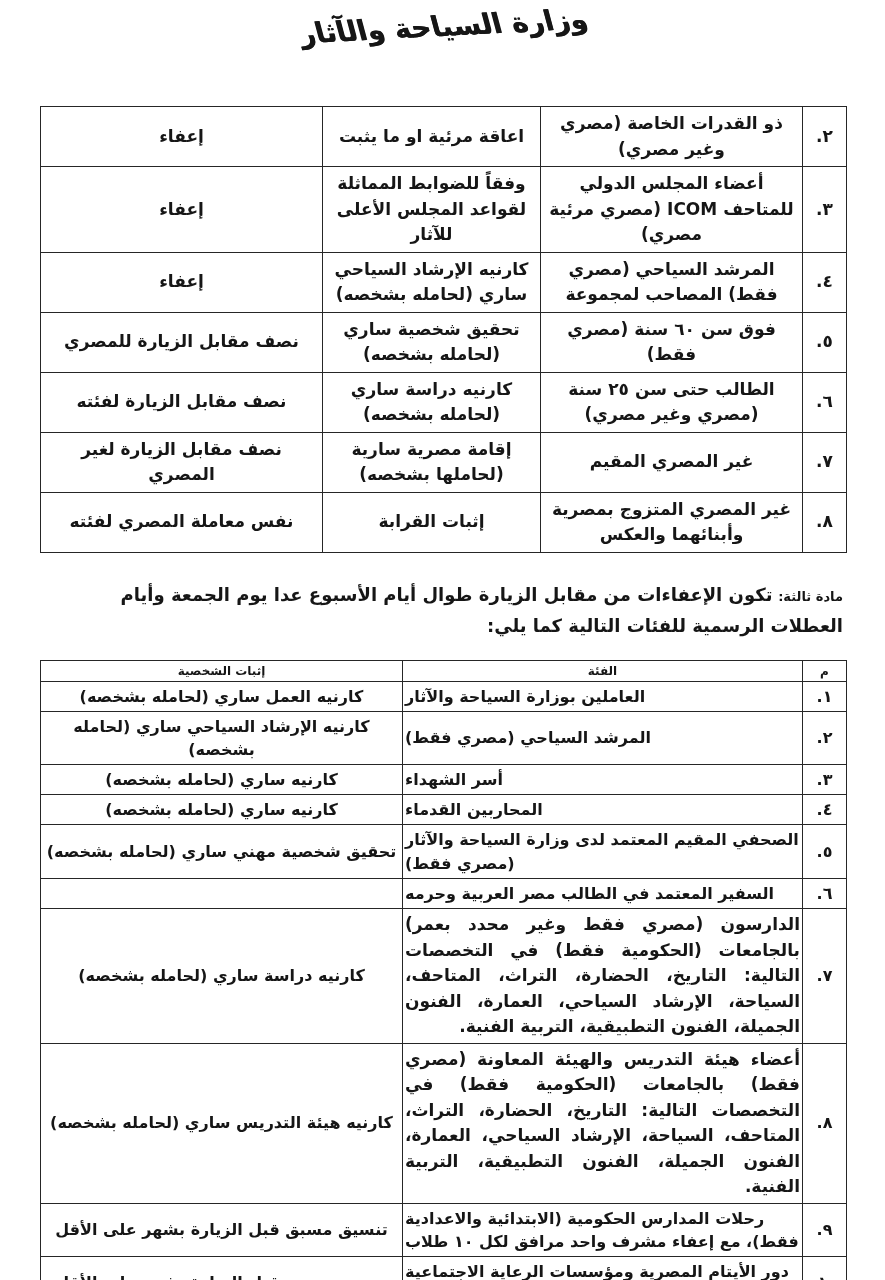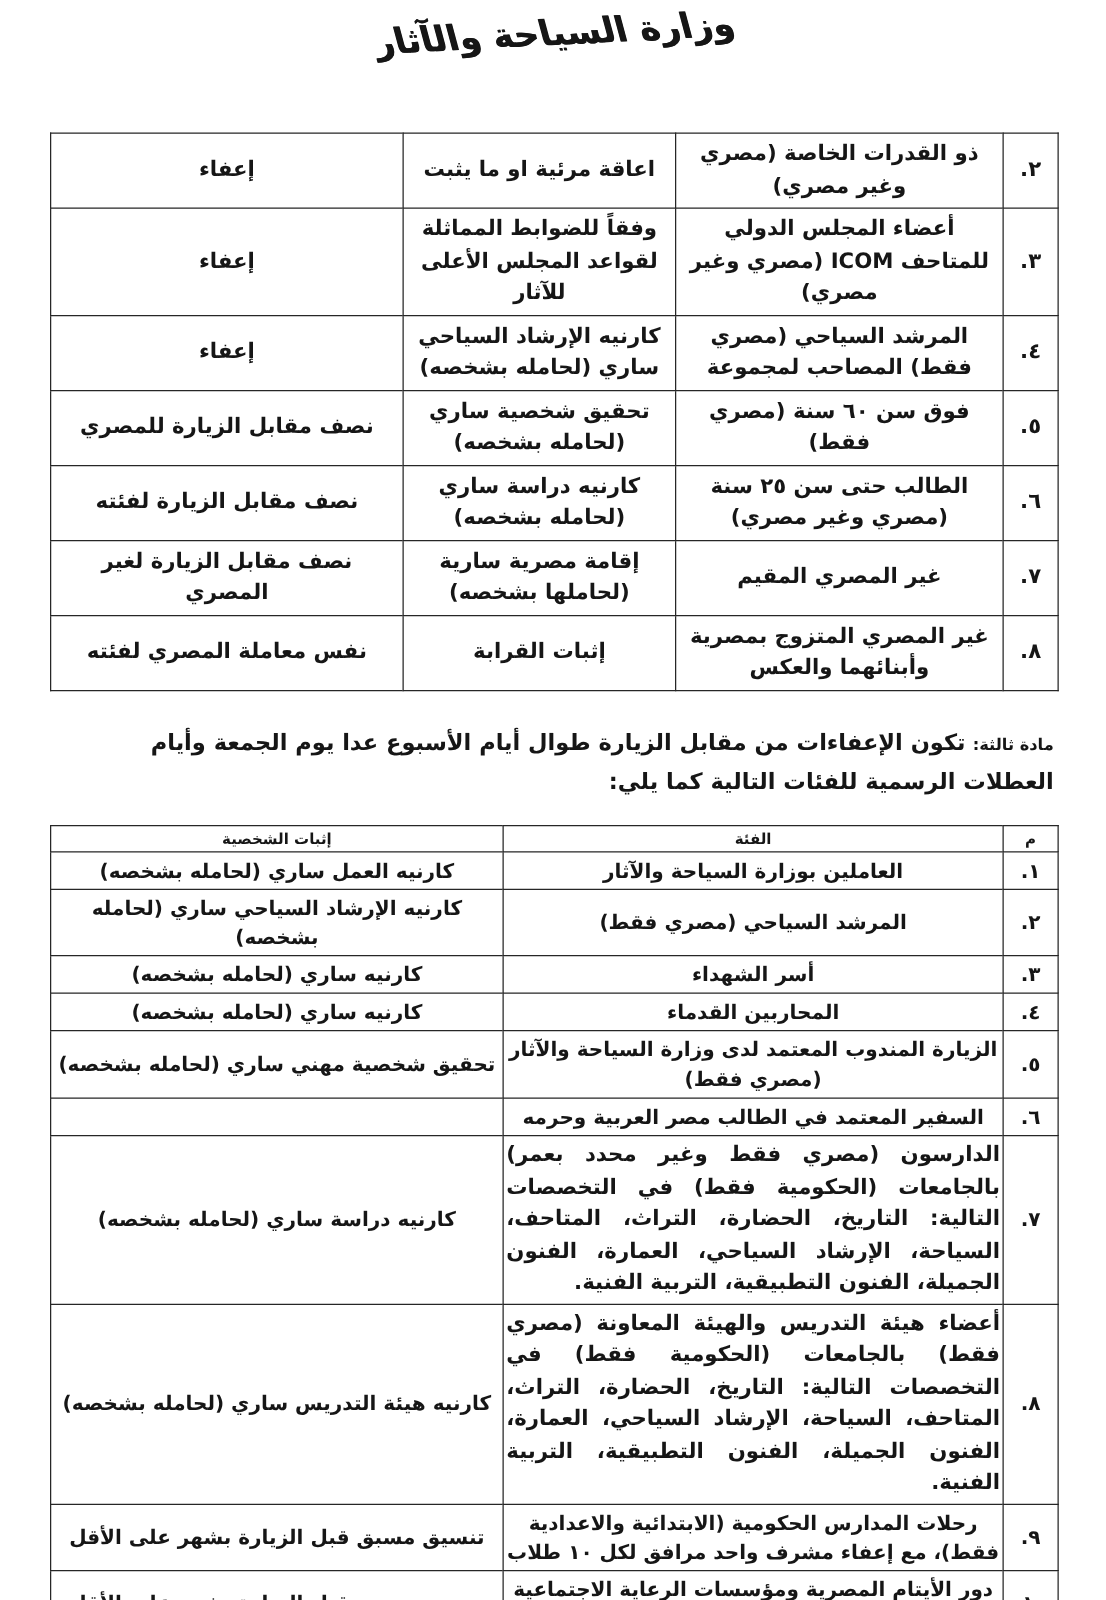--- a/index.html
+++ b/index.html
@@ -66,21 +66,21 @@
   }
   .t2 td{
     font-weight:bold;
     font-size:16px;
     line-height:1.45;
     padding:3px 2px;
   }
   .t2 .col-num{ width:44px; }
   .t2 .col-cat{ width:400px; }
   .t2 td.num{ text-align:center; vertical-align:middle; }
-  .t2 td.cat{ text-align:center; }
+  .t2 td.cat{ text-align:left; }
   .t2 td.proof{ text-align:center; }
   .t2 tr.dense td.cat{
     font-size:17px;
     line-height:1.5;
     text-align:justify;
     text-align-last:right;
   }
 </style>
 </head>
 <body>
@@ -100,21 +100,21 @@
     </colgroup>
     <tbody>
       <tr>
         <td>٢.</td>
         <td>ذو القدرات الخاصة (مصري وغير مصري)</td>
         <td>اعاقة مرئية او ما يثبت</td>
         <td>إعفاء</td>
       </tr>
       <tr>
         <td>٣.</td>
-        <td>أعضاء المجلس الدولي للمتاحف ICOM (مصري وغير مصري)</td>
+        <td>أعضاء المجلس الدولي للمتاحف ICOM (مصري مرئية مصري)</td>
         <td>وفقاً للضوابط المماثلة لقواعد المجلس الأعلى للآثار</td>
         <td>إعفاء</td>
       </tr>
       <tr>
         <td>٤.</td>
         <td>المرشد السياحي (مصري فقط) المصاحب لمجموعة</td>
         <td>كارنيه الإرشاد السياحي ساري (لحامله بشخصه)</td>
         <td>إعفاء</td>
       </tr>
       <tr>
@@ -178,21 +178,21 @@
         <td class="cat">أسر الشهداء</td>
         <td class="proof">كارنيه ساري (لحامله بشخصه)</td>
       </tr>
       <tr>
         <td class="num">٤.</td>
         <td class="cat">المحاربين القدماء</td>
         <td class="proof">كارنيه ساري (لحامله بشخصه)</td>
       </tr>
       <tr>
         <td class="num">٥.</td>
-        <td class="cat">الزيارة المندوب المعتمد لدى وزارة السياحة والآثار (مصري فقط)</td>
+        <td class="cat">الصحفي المقيم المعتمد لدى وزارة السياحة والآثار (مصري فقط)</td>
         <td class="proof">تحقيق شخصية مهني ساري (لحامله بشخصه)</td>
       </tr>
       <tr>
         <td class="num">٦.</td>
         <td class="cat">السفير المعتمد في الطالب مصر العربية وحرمه</td>
         <td class="proof"></td>
       </tr>
       <tr class="dense">
         <td class="num">٧.</td>
         <td class="cat">الدارسون (مصري فقط وغير محدد بعمر) بالجامعات (الحكومية فقط) في التخصصات التالية: التاريخ، الحضارة، التراث، المتاحف، السياحة، الإرشاد السياحي، العمارة، الفنون الجميلة، الفنون التطبيقية، التربية الفنية.</td>

